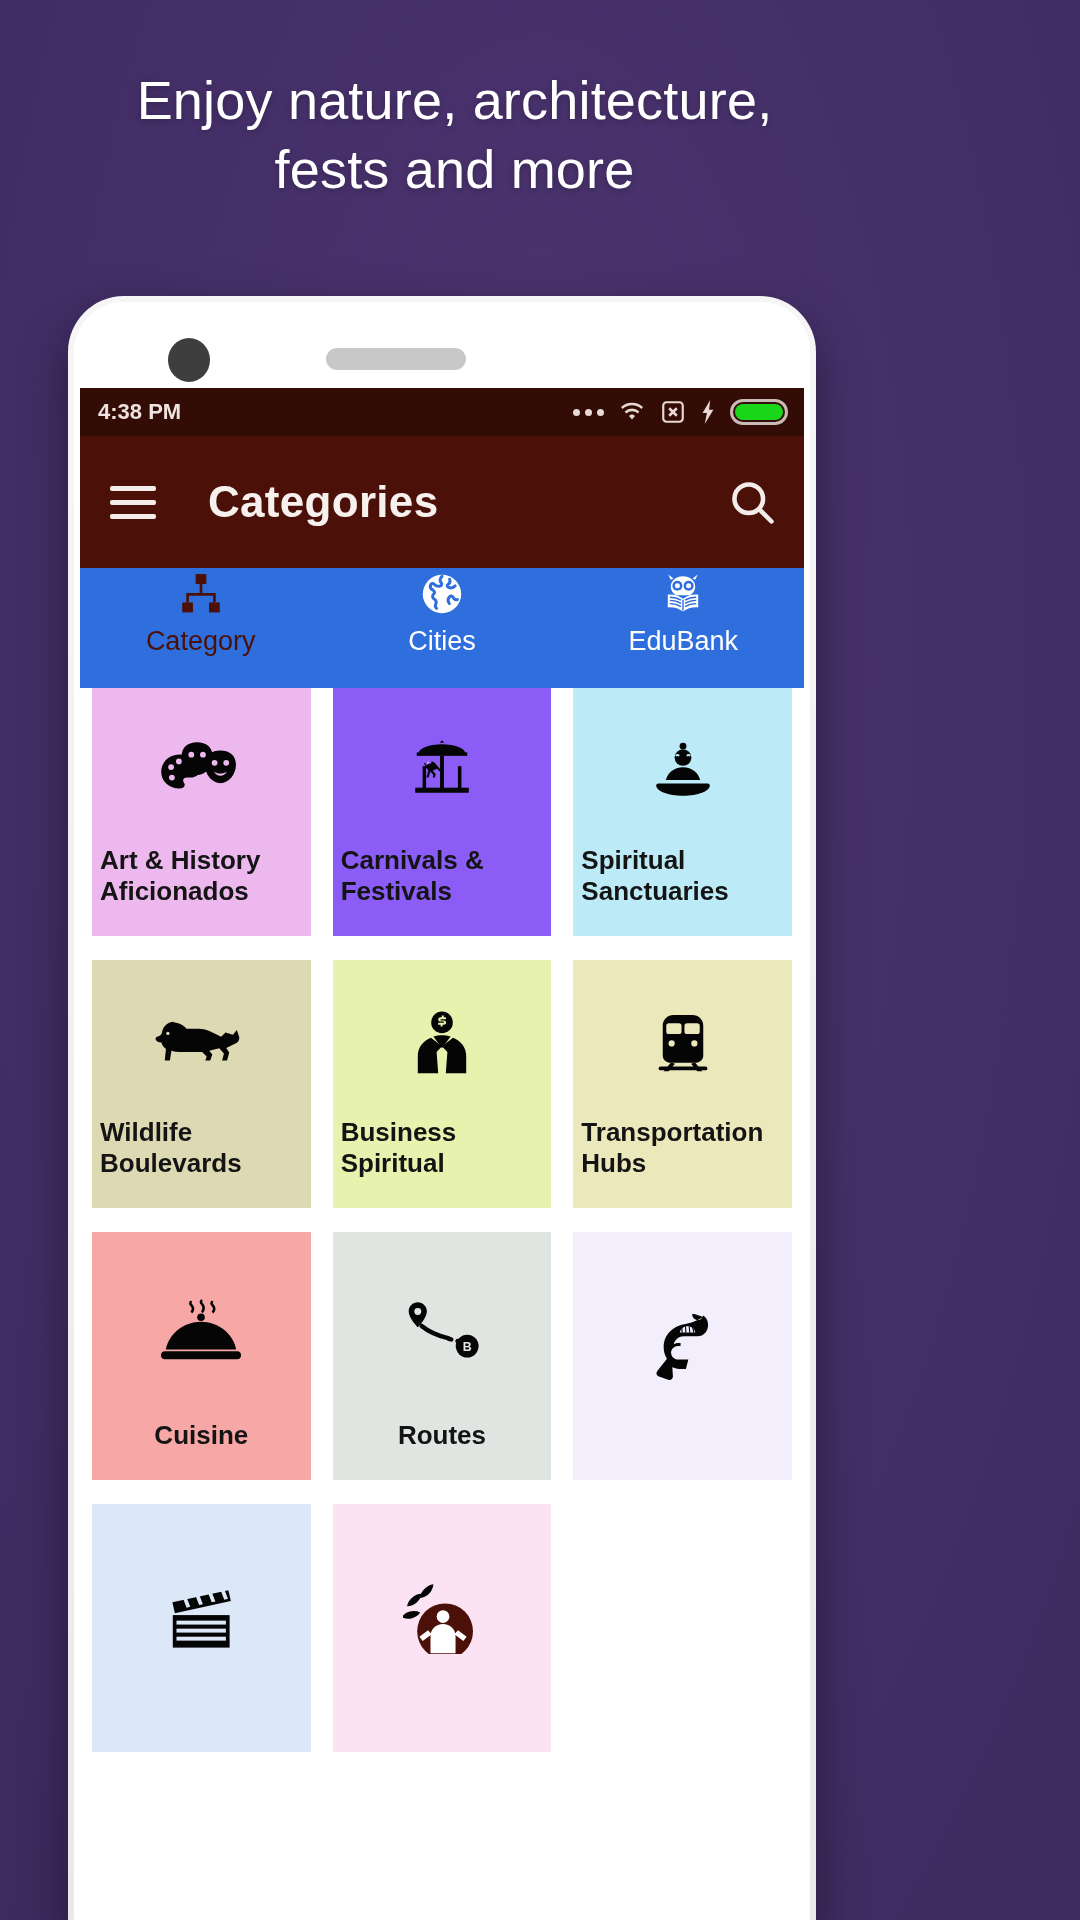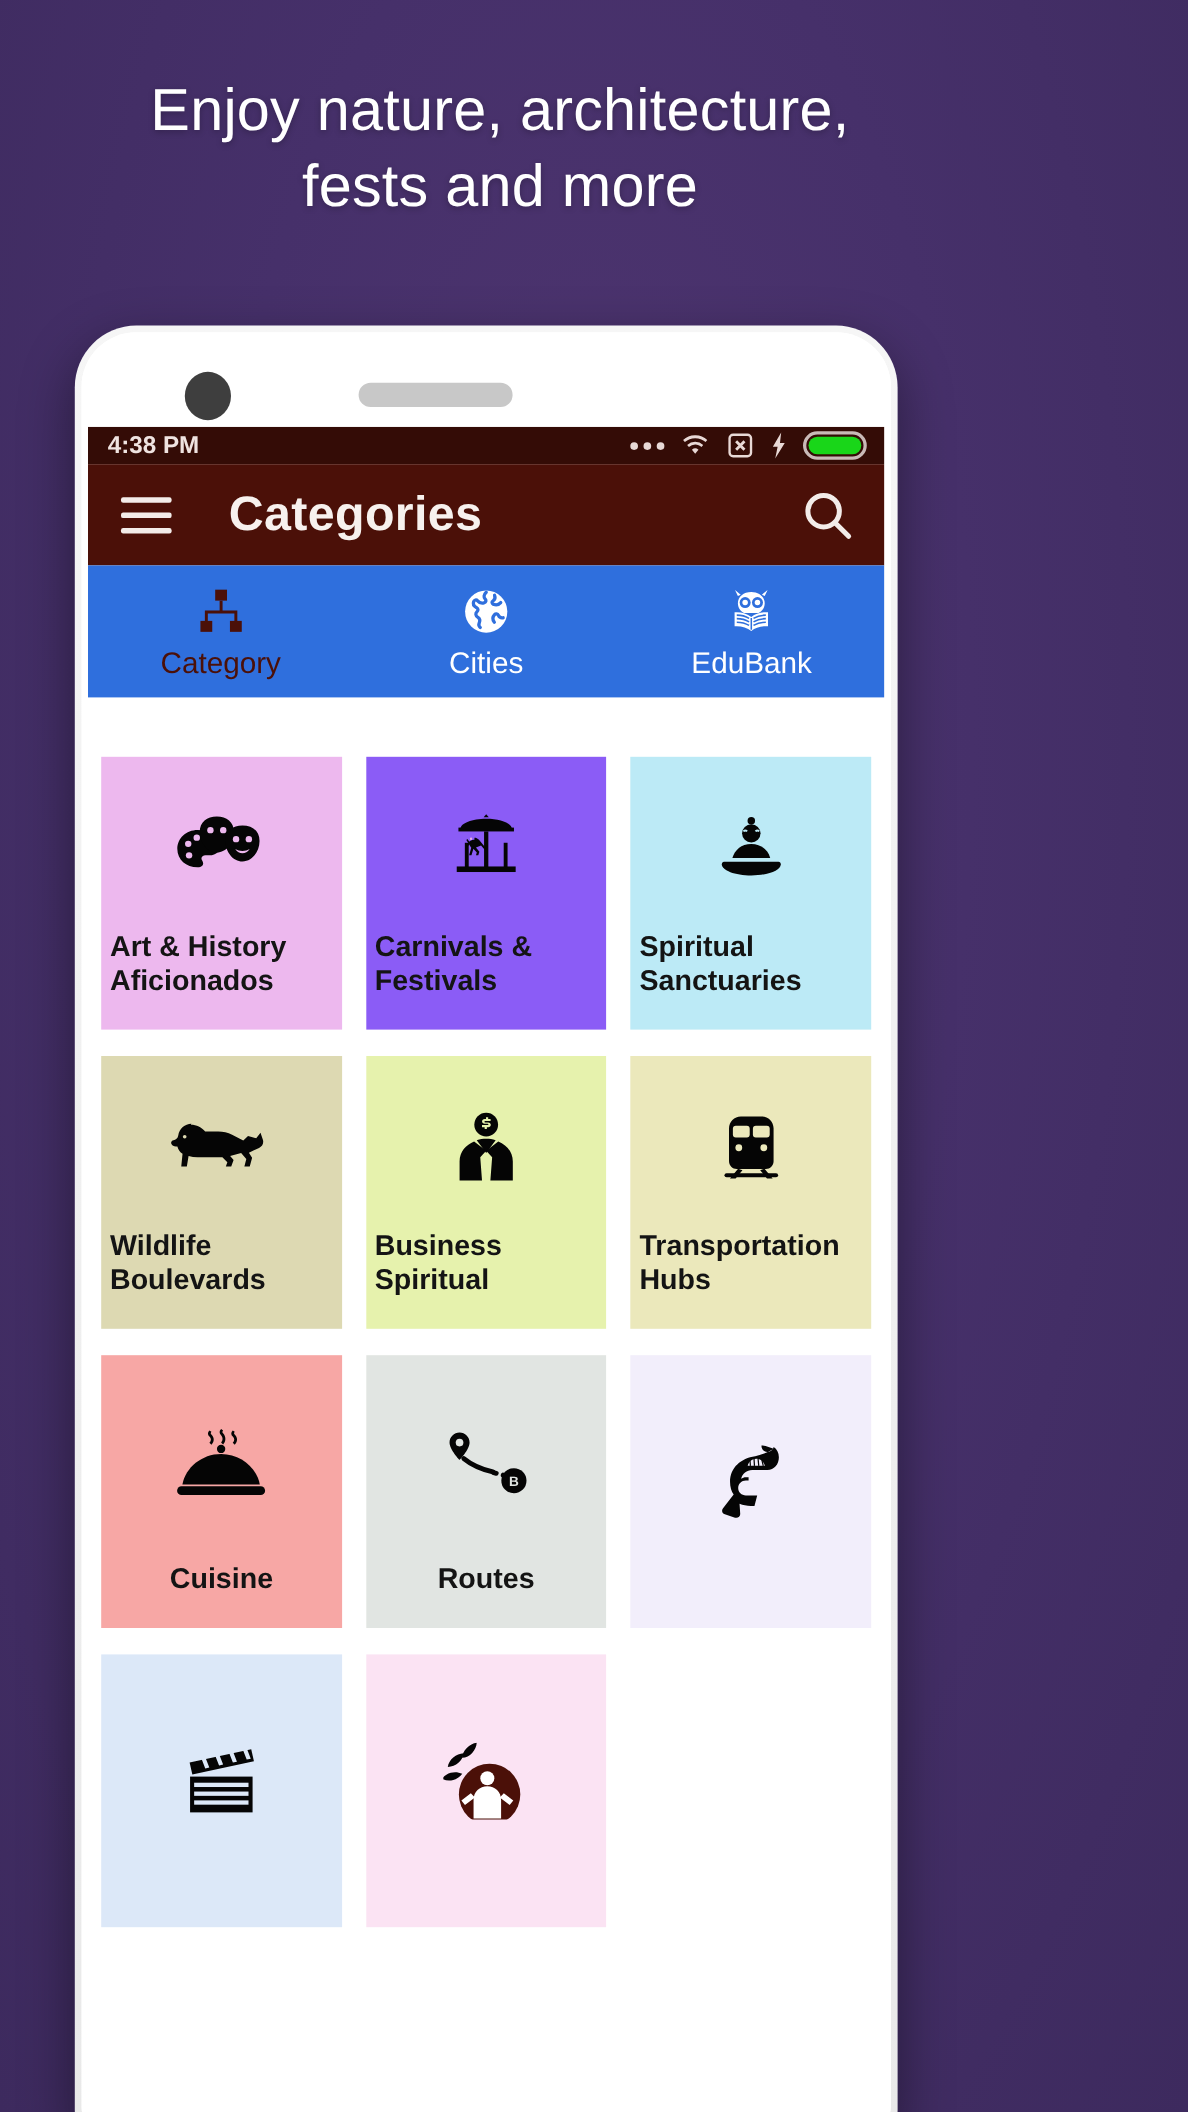--- a/index.html
+++ b/index.html
@@ -68,21 +68,21 @@
   #screen {
     position: absolute;
     left: 6px; right: 6px;
     top: 86px; bottom: 0;
     background: #ffffff;
     overflow: hidden;
   }
 
   
   #statusbar {
-    height: 34px;
+    height: 48px;
     background: #340c06;
     display: flex; align-items: center;
     padding: 0 16px 0 18px;
     color: #efe3e0;
     font-size: 22px;
     font-weight: bold;
   }
   #statusbar .spacer { flex: 1; }
   #status-icons { display: flex; align-items: center; gap: 13px; }
   .dots3 { display: flex; gap: 5px; align-items: center; }
@@ -90,21 +90,21 @@
   .batt {
     width: 58px; height: 26px;
     border: 3px solid #c9bab7;
     border-radius: 13px;
     padding: 2px;
   }
   .batt em { display:block; width: 100%; height: 100%; background: #19d619; border-radius: 9px; }
 
   
   #appbar {
-    height: 92px;
+    height: 132px;
     background: #4b1008;
     display: flex; align-items: center;
     padding: 0 26px 0 30px;
   }
   #hamburger { width: 46px; display: flex; flex-direction: column; gap: 9px; cursor: pointer; }
   #hamburger span { display: block; height: 5px; background: #f3ece9; border-radius: 2px; }
   #appbar-title {
     color: #f7f1ee;
     font-size: 44px;
     font-weight: bold;
@@ -115,21 +115,21 @@
 
   
   #tabbar {
     height: 120px;
     background: #2f6fdd;
     display: flex;
   }
   .tab {
     flex: 1;
     display: flex; flex-direction: column;
-    align-items: center; justify-content: center;
+    align-items: center; justify-content: flex-start;
     gap: 6px;
     cursor: pointer;
   }
   .tab .ti { height: 52px; display:flex; align-items:center; justify-content:center; }
   .tab .tl { font-size: 27px; color: #ffffff; }
   .tab.active .tl { color: #4b1008; }
 
   
   #grid {
     position: absolute;

